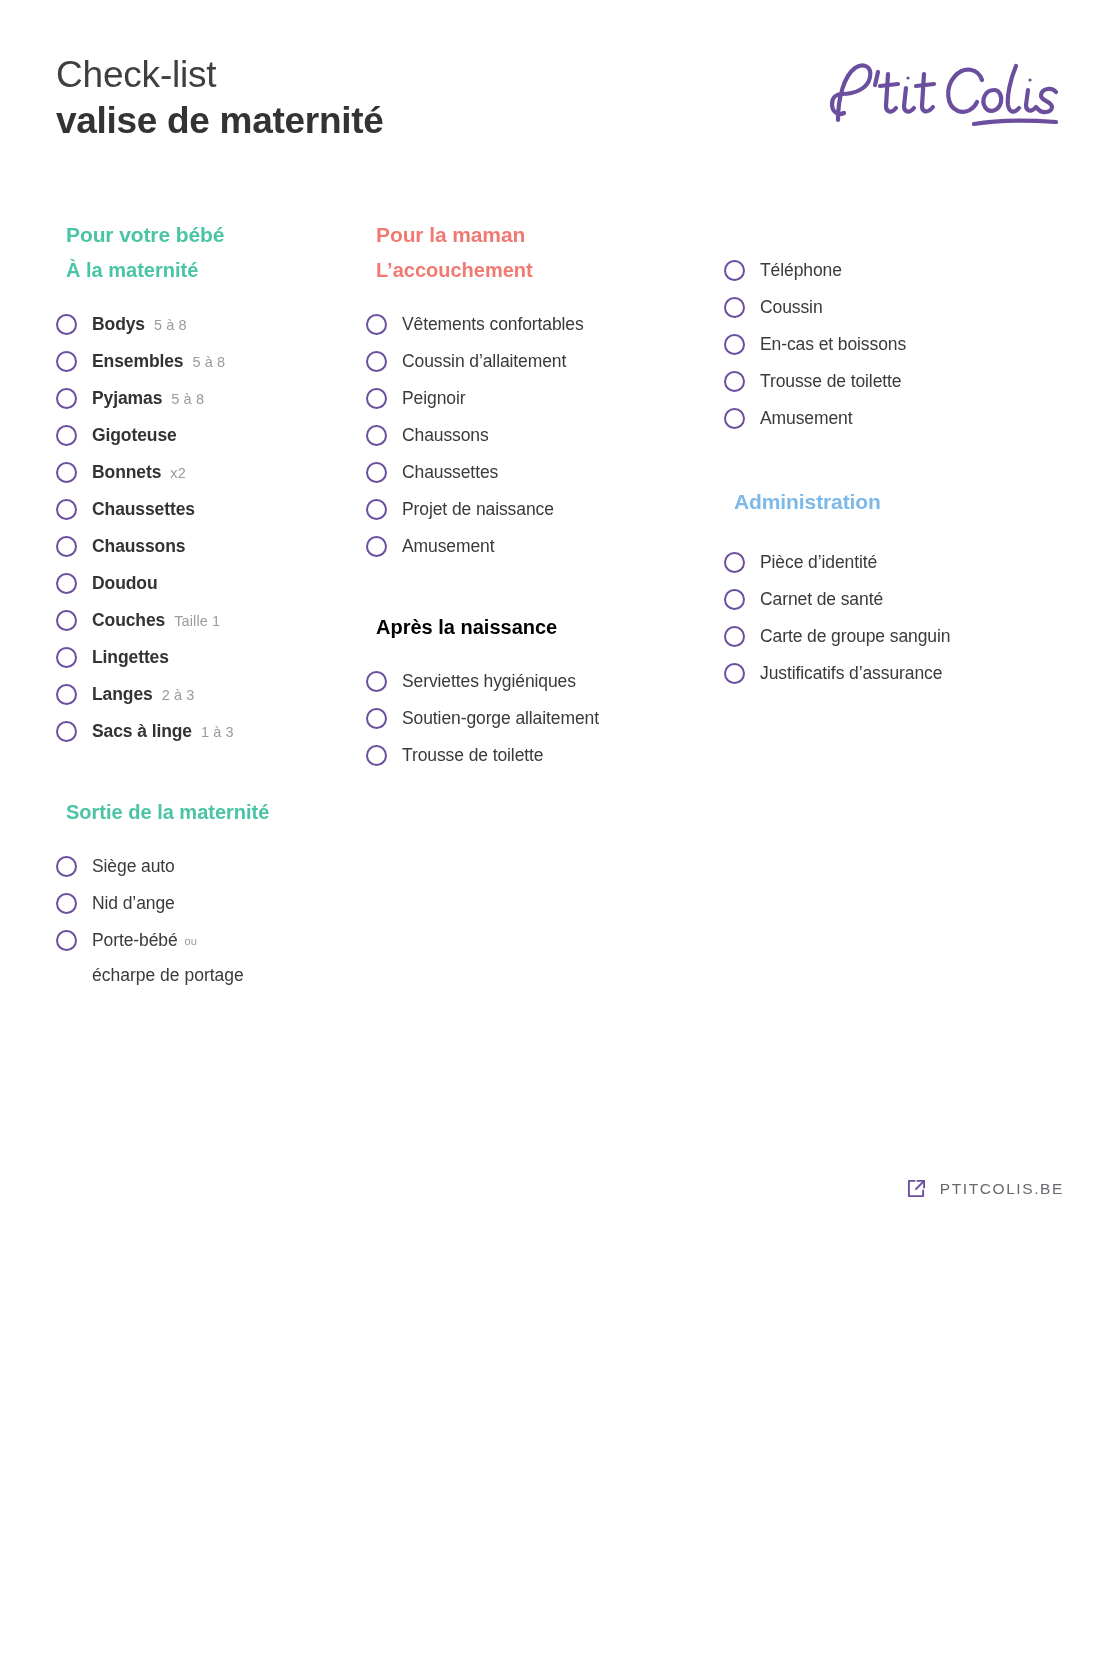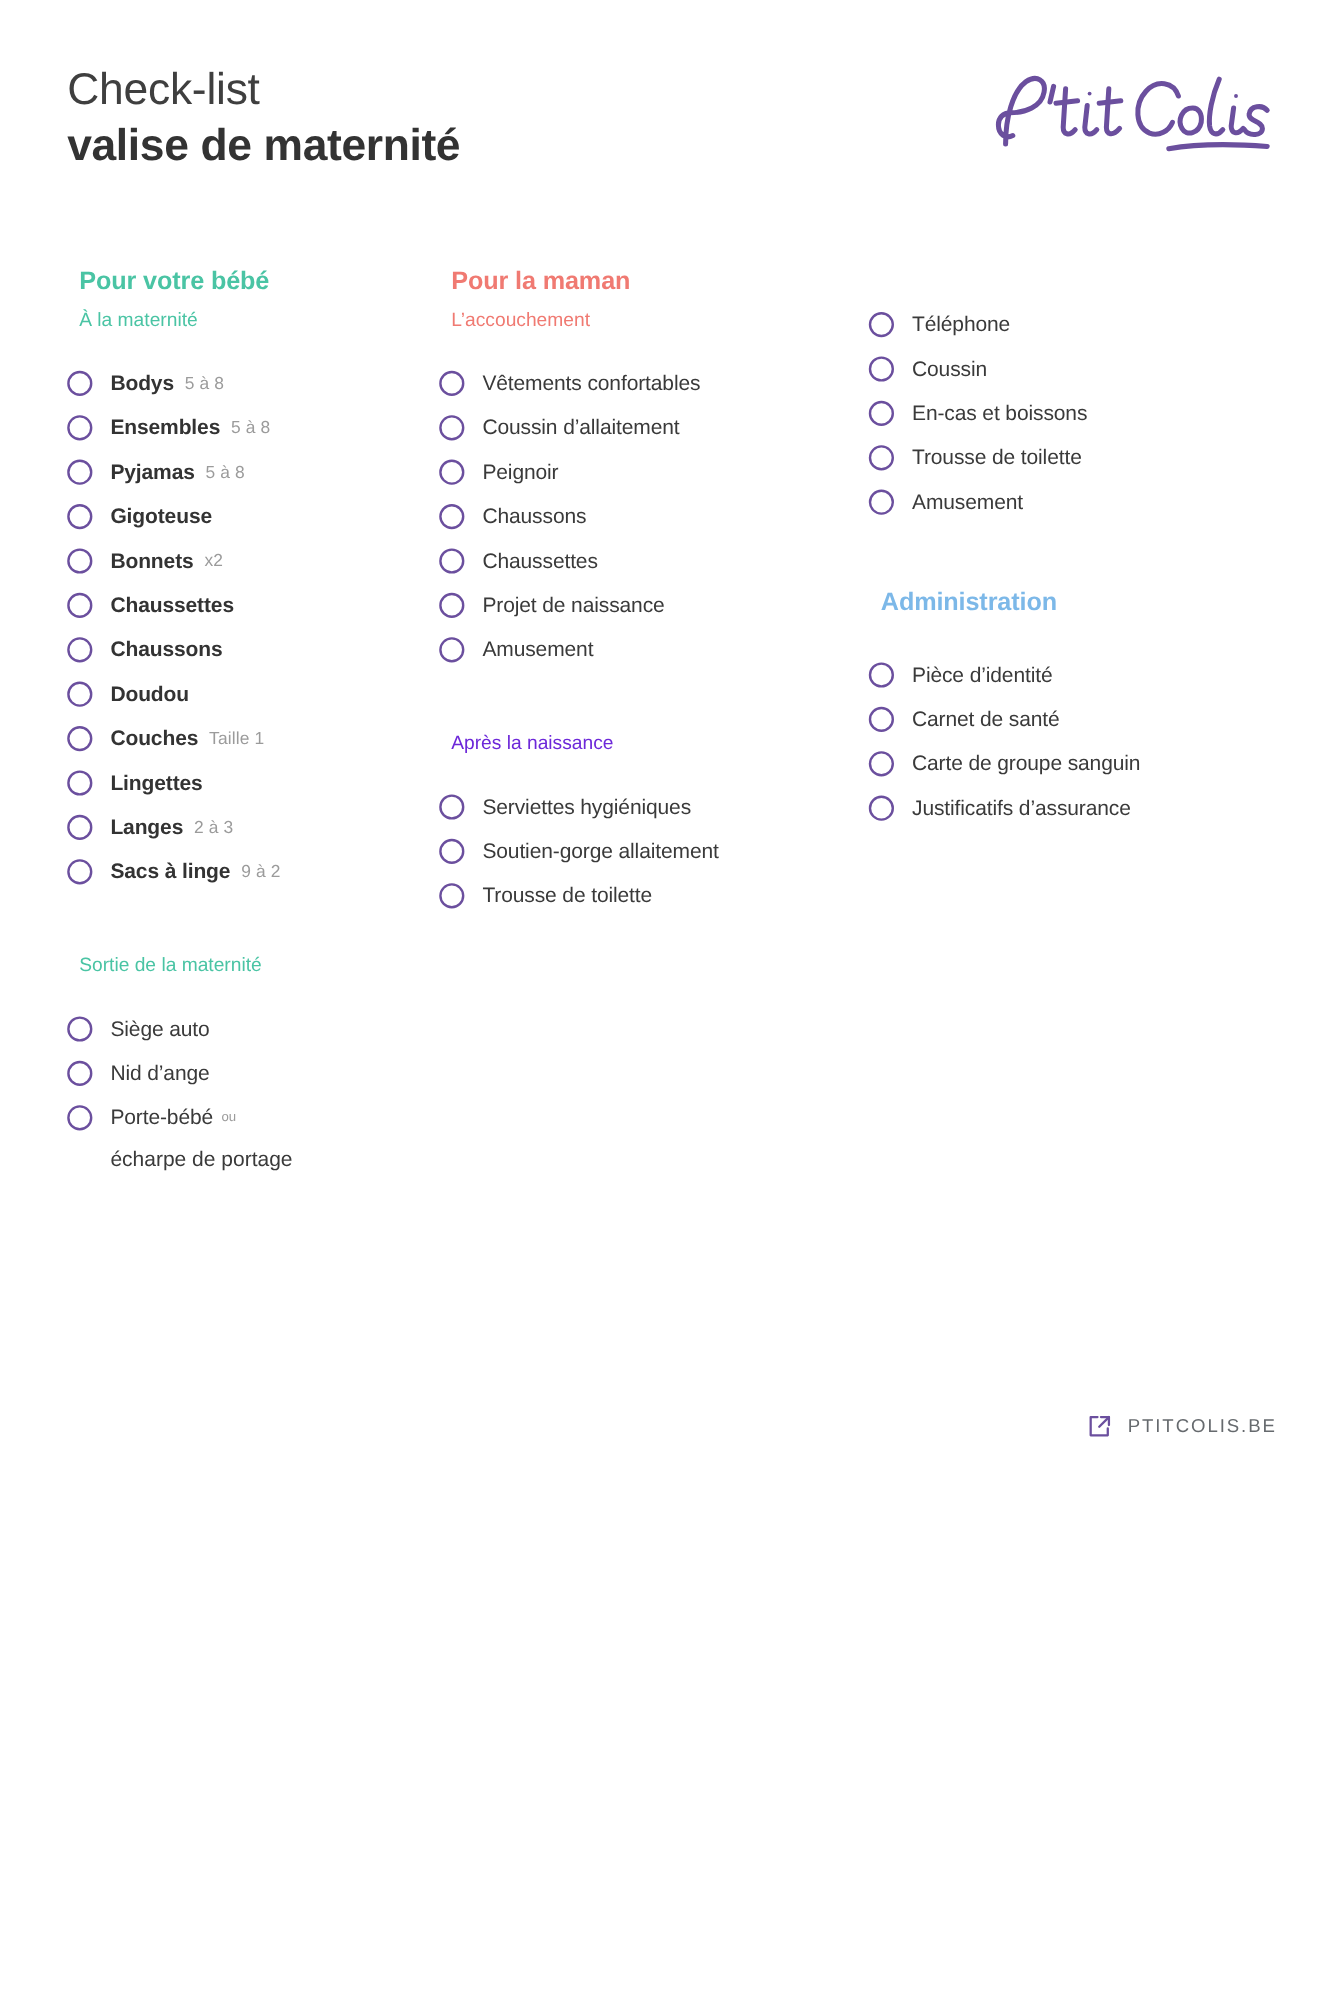--- a/index.html
+++ b/index.html
@@ -75,22 +75,22 @@
   .col-3 { width: 330px; }
 
   .col-title {
     font-size: 21px;
     font-weight: 700;
     letter-spacing: -0.1px;
     margin: 0 0 0 10px;
     line-height: 1.2;
   }
   .sub-title {
-    font-size: 16px;
-    font-weight: 400;
+    font-size: 20px;
+    font-weight: 700;
     margin: 11px 0 0 10px;
     line-height: 1.2;
   }
   .sub-title.standalone {
     margin-top: 0;
   }
 
   .items {
     margin: 24px 0 0 0;
     padding: 0;
@@ -263,21 +263,21 @@
             <span class="item-label">Lingettes</span>
           </li>
           <li class="item">
             <span class="checkbox"></span>
             <span class="item-label">Langes</span>
             <span class="item-qty">2 à 3</span>
           </li>
           <li class="item">
             <span class="checkbox"></span>
             <span class="item-label">Sacs à linge</span>
-            <span class="item-qty">9 à 2</span>
+            <span class="item-qty">1 à 3</span>
           </li>
         </ul>
       </div>
 
       <div class="block">
         <div class="sub-title standalone" style="color:#4ac4a4">Sortie de la maternité</div>
         <ul class="items">
           <li class="item">
             <span class="checkbox"></span>
             <span class="item-label normal">Siège auto</span>
@@ -329,21 +329,21 @@
             <span class="item-label normal">Projet de naissance</span>
           </li>
           <li class="item">
             <span class="checkbox"></span>
             <span class="item-label normal">Amusement</span>
           </li>
         </ul>
       </div>
 
       <div class="block">
-        <div class="sub-title standalone" style="color:#6d28d9">Après la naissance</div>
+        <div class="sub-title standalone" style="color:#000000">Après la naissance</div>
         <ul class="items">
           <li class="item">
             <span class="checkbox"></span>
             <span class="item-label normal">Serviettes hygiéniques</span>
           </li>
           <li class="item">
             <span class="checkbox"></span>
             <span class="item-label normal">Soutien-gorge allaitement</span>
           </li>
           <li class="item">

